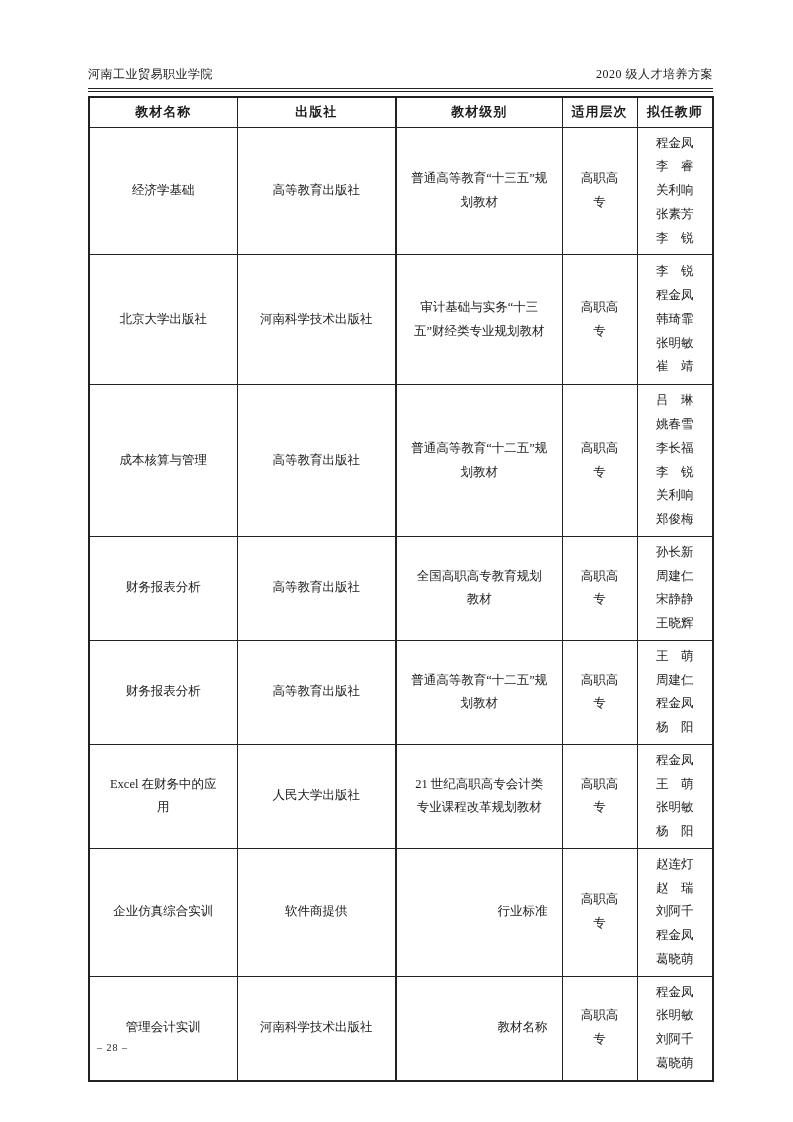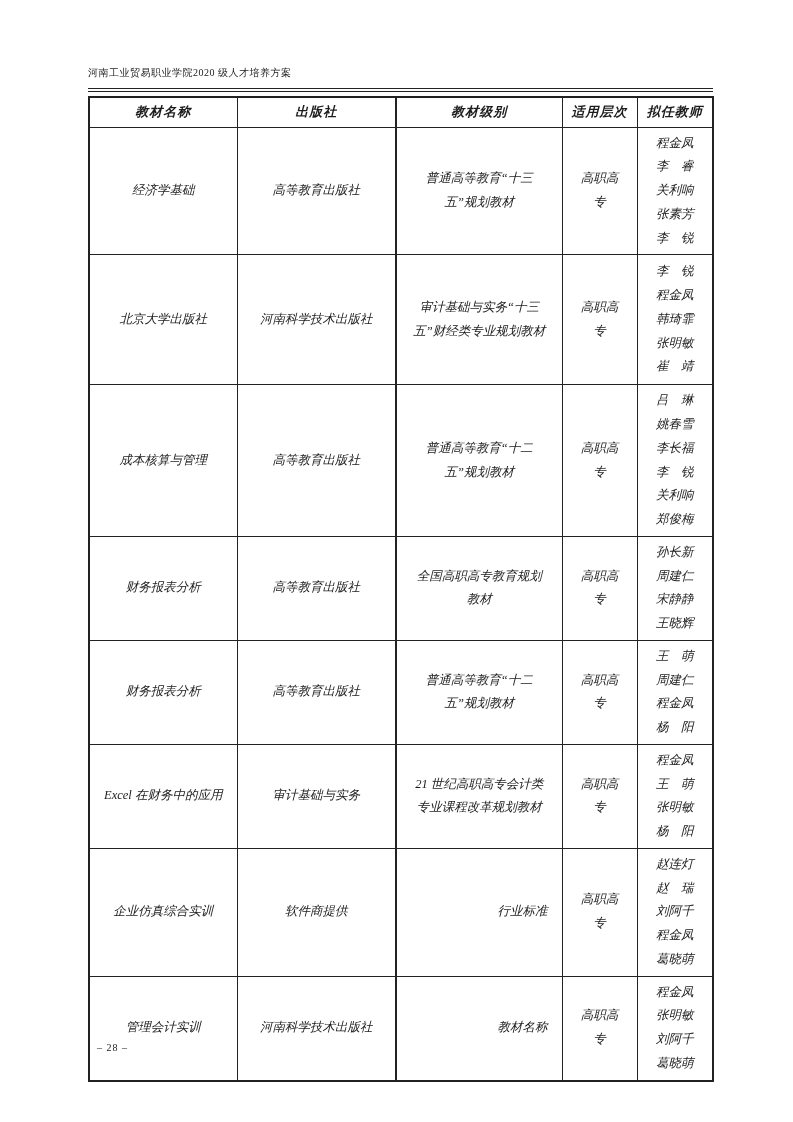--- a/index.html
+++ b/index.html
@@ -8,42 +8,42 @@
     width:793px;height:1122px;
     background:#ffffff;
     font-family:"Liberation Serif","DejaVu Serif",serif;
     color:#1c1c1c;
     overflow:hidden;
     margin:0 auto;
   }
   .doc-header{
     position:absolute;
     left:88px;top:66px;width:625px;
-    display:flex;align-items:flex-end;
-    font-size:10px;
+    display:flex;justify-content:space-between;align-items:flex-end;
+    font-size:12px;
     letter-spacing:0.5px;
   }
   .header-rule{
     position:absolute;
     left:88px;top:88px;width:625px;height:2px;
     border-top:1px solid #222;
     border-bottom:1px solid #222;
   }
   table.main{
     position:absolute;
     left:88px;top:96px;
     border-collapse:collapse;
     table-layout:fixed;
     width:624px;
     font-size:12.5px;
   }
   table.main, table.main td, table.main th{
     border:1px solid #222;
   }
-  table.main{border-width:2px;font-style:italic;}
+  table.main{border-width:2px;}
   table.main td.col-level, table.main th.col-level{border-left-width:2px;}
   table.main th{
     font-weight:bold;
     font-size:13px;
     text-align:center;
     vertical-align:middle;
     padding:2px;
     letter-spacing:1px;
   }
   table.main td{
@@ -149,21 +149,21 @@
         <td>高等教育出版社</td>
         <td class="col-level">普通高等教育“十二五”规划教材</td>
         <td>高职高专</td>
         <td class="col-teachers">王　萌
 周建仁
 程金凤
 杨　阳</td>
       </tr>
       <tr style="height:95px">
         <td>Excel 在财务中的应用</td>
-        <td>审计基础与实务</td>
+        <td>人民大学出版社</td>
         <td class="col-level">21 世纪高职高专会计类专业课程改革规划教材</td>
         <td>高职高专</td>
         <td class="col-teachers">程金凤
 王　萌
 张明敏
 杨　阳</td>
       </tr>
       <tr style="height:109px">
         <td>企业仿真综合实训</td>
         <td>软件商提供</td>

